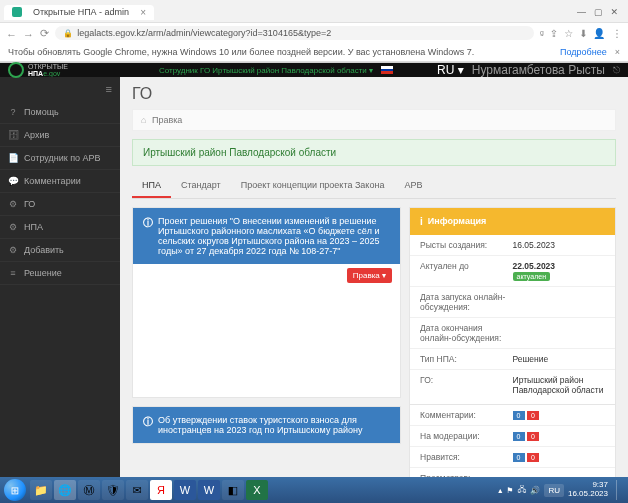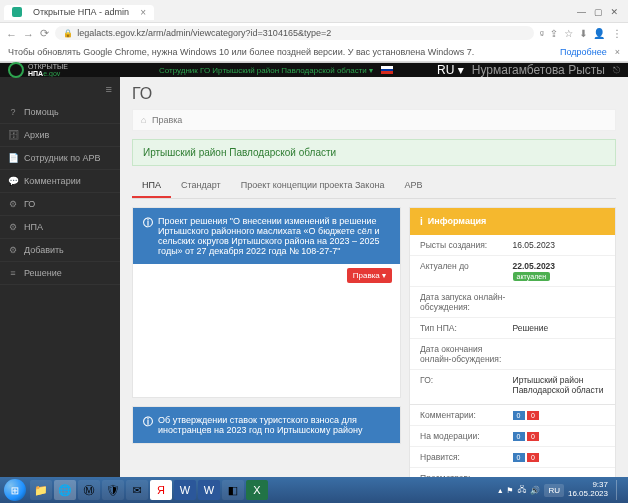--- a/index.html
+++ b/index.html
@@ -228,26 +228,26 @@
               </div>
             <div class="info-row">
                 <span class="k">Актуален до</span>
                 <span class="v"><b>22.05.2023</b><br><span class="badge-green">актуален</span></span>
               </div>
             <div class="info-row">
                 <span class="k">Дата запуска онлайн-обсуждения:</span>
                 <span class="v"></span>
               </div>
             <div class="info-row">
+                <span class="k">Дата окончания онлайн-обсуждения:</span>
+                <span class="v"></span>
+              </div>
+            <div class="info-row">
                 <span class="k">Тип НПА:</span>
                 <span class="v">Решение</span>
-              </div>
-            <div class="info-row">
-                <span class="k">Дата окончания онлайн-обсуждения:</span>
-                <span class="v"></span>
               </div>
             <div class="info-row">
                 <span class="k">ГО:</span>
                 <span class="v">Иртышский район Павлодарской области</span>
               </div>
             <div style="border-top:1px solid #e5e5e5; margin-top:4px;">
               <div class="info-row">
                   <span class="k">Комментарии:</span>
                   <span class="v"><span class="badge-blue">0</span> <span class="badge-red">0</span></span>
                 </div>

